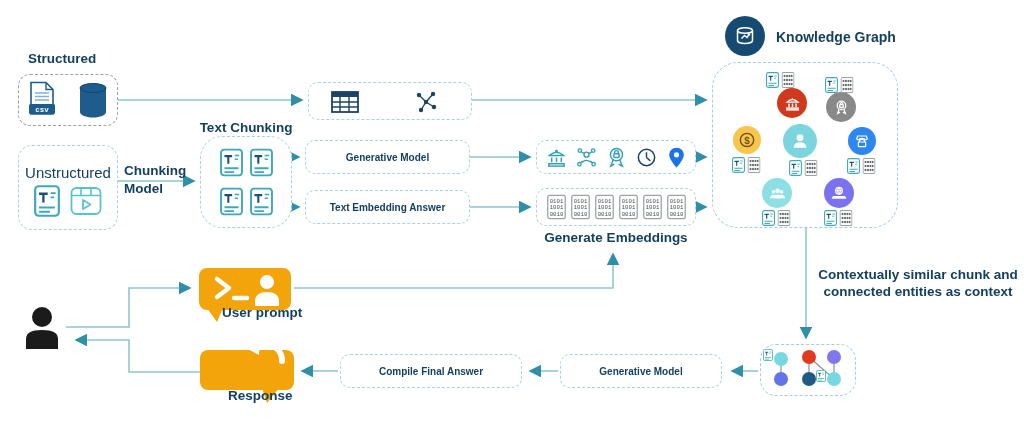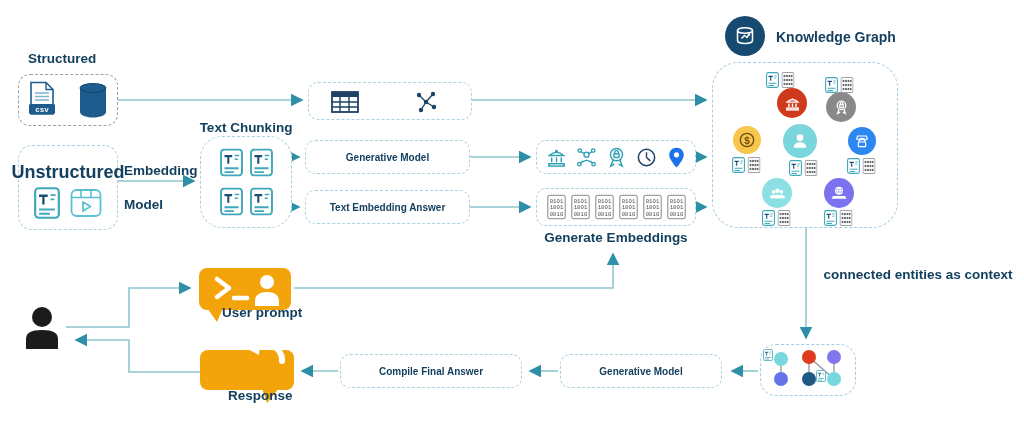--- a/index.html
+++ b/index.html
@@ -110,35 +110,35 @@
       <rect x="2" y="23" width="26" height="10" rx="1.5" fill="#1d5c8c"></rect>
       <text x="15" y="31" text-anchor="middle" font-size="7.5" font-weight="bold" fill="#fff">csv</text>
     </svg>
     <svg width="32" height="38" viewBox="0 0 32 38">
       <path d="M3,7 V31 C3,34 8.8,36.5 16,36.5 C23.2,36.5 29,34 29,31 V7 Z" fill="#1d5c8c"></path>
       <ellipse cx="16" cy="7" rx="13" ry="4.5" fill="#1d5c8c" stroke="#134668" stroke-width="1"></ellipse>
     </svg>
   </div>
 
   <div class="box" style="left:18px;top:145px;width:100px;height:85px;border-radius:14px;flex-direction:column;gap:4px;padding-top:6px;">
-    <div style="font-size:18px;font-weight:700;">Unstructured</div>
+    <div style="font-size:15px;font-weight:400;">Unstructured</div>
     <div style="display:flex;gap:10px;align-items:center;">
       <svg width="26" height="32" viewBox="0 0 18 22">
           <use href="#sym-doc"></use>
         </svg>
       <svg width="32" height="30" viewBox="0 0 32 30">
         <rect x="1.5" y="2" width="29" height="26" rx="5" fill="#fff" stroke="#58c2d2" stroke-width="1.8"></rect>
         <path d="M1.5,9.5 H30.5 M11,2.5 V9 M21,2.5 V9" stroke="#58c2d2" stroke-width="1.6"></path>
         <path d="M13,14 L20.5,18.5 L13,23 Z" fill="none" stroke="#58c2d2" stroke-width="1.8" stroke-linejoin="round"></path>
       </svg>
     </div>
   </div>
 
-  <div class="lbl" style="left:124px;top:162px;">Embedding</div>
-  <div class="lbl" style="left:124px;top:196px;">Model</div>
+  <div class="lbl" style="left:124px;top:162px;">Chunking</div>
+  <div class="lbl" style="left:124px;top:180px;">Model</div>
 
   <div class="lbl ctr" style="left:196px;top:119px;width:100px;">Text Chunking</div>
   <div class="box" style="left:200px;top:136px;width:92px;height:92px;border-radius:22px;flex-wrap:wrap;gap:7px;padding:10px;">
     <svg width="23" height="29" viewBox="0 0 18 22">
         <use href="#sym-doc"></use>
       </svg>
     <svg width="23" height="29" viewBox="0 0 18 22">
         <use href="#sym-doc"></use>
       </svg>
     <svg width="23" height="29" viewBox="0 0 18 22">
@@ -391,20 +391,21 @@
   <div class="pair" style="left:824px;top:210px;">
     <svg width="13" height="16" viewBox="0 0 18 22">
         <use href="#sym-doc"></use>
       </svg>
     <svg width="14" height="16" viewBox="0 0 18 22">
         <use href="#sym-bin"></use>
       </svg>
   </div>
 
   <div class="lbl ctr" style="left:815px;top:266px;width:206px;">
+    <div>Contextually similar chunk and</div>
     <div>connected entities as context</div>
   </div>
 
   <div class="box" style="left:760px;top:344px;width:96px;height:52px;border-radius:16px;border-color:#a5cbe4;background:transparent;"></div>
 
   <div class="box" style="left:560px;top:354px;width:162px;height:34px;">
     <span class="model-label">Generative Model</span>
   </div>
   <div class="box" style="left:340px;top:354px;width:182px;height:34px;">
     <span class="model-label">Compile Final Answer</span>

